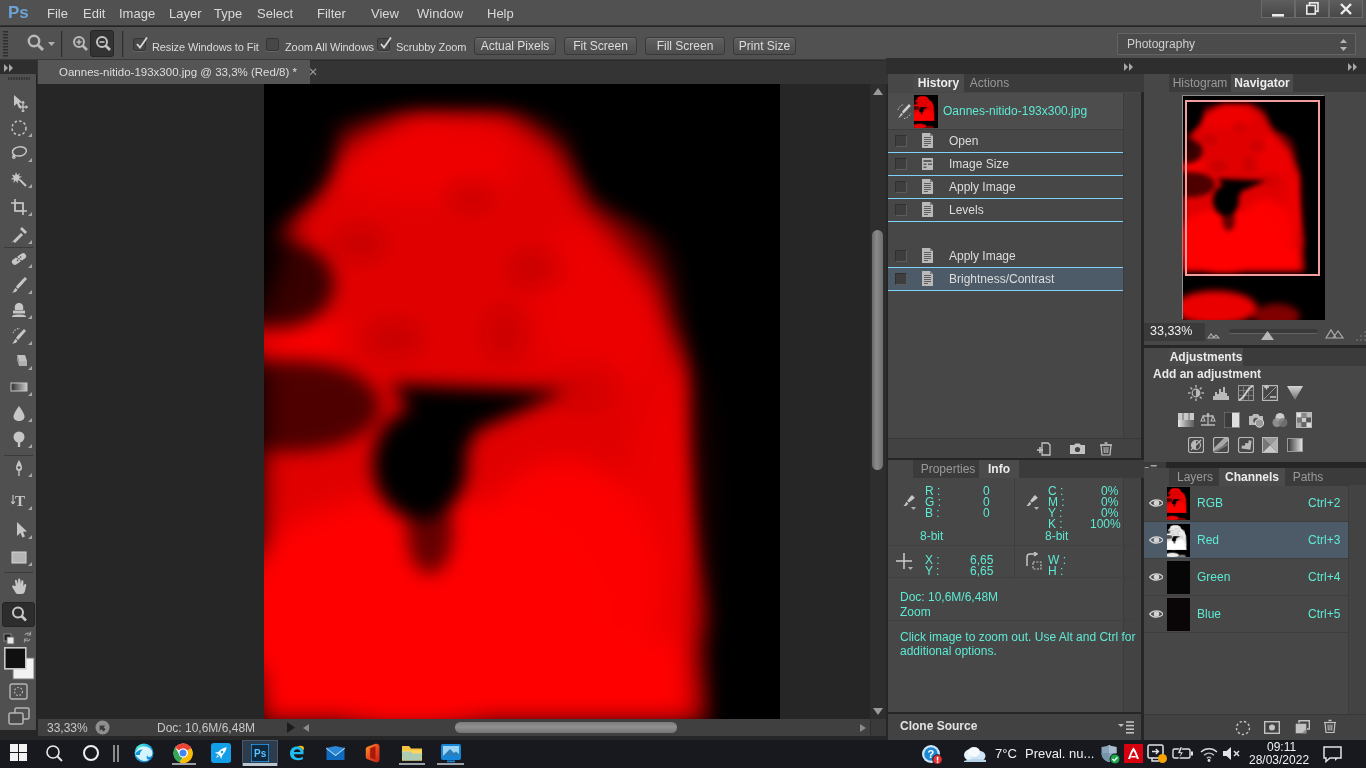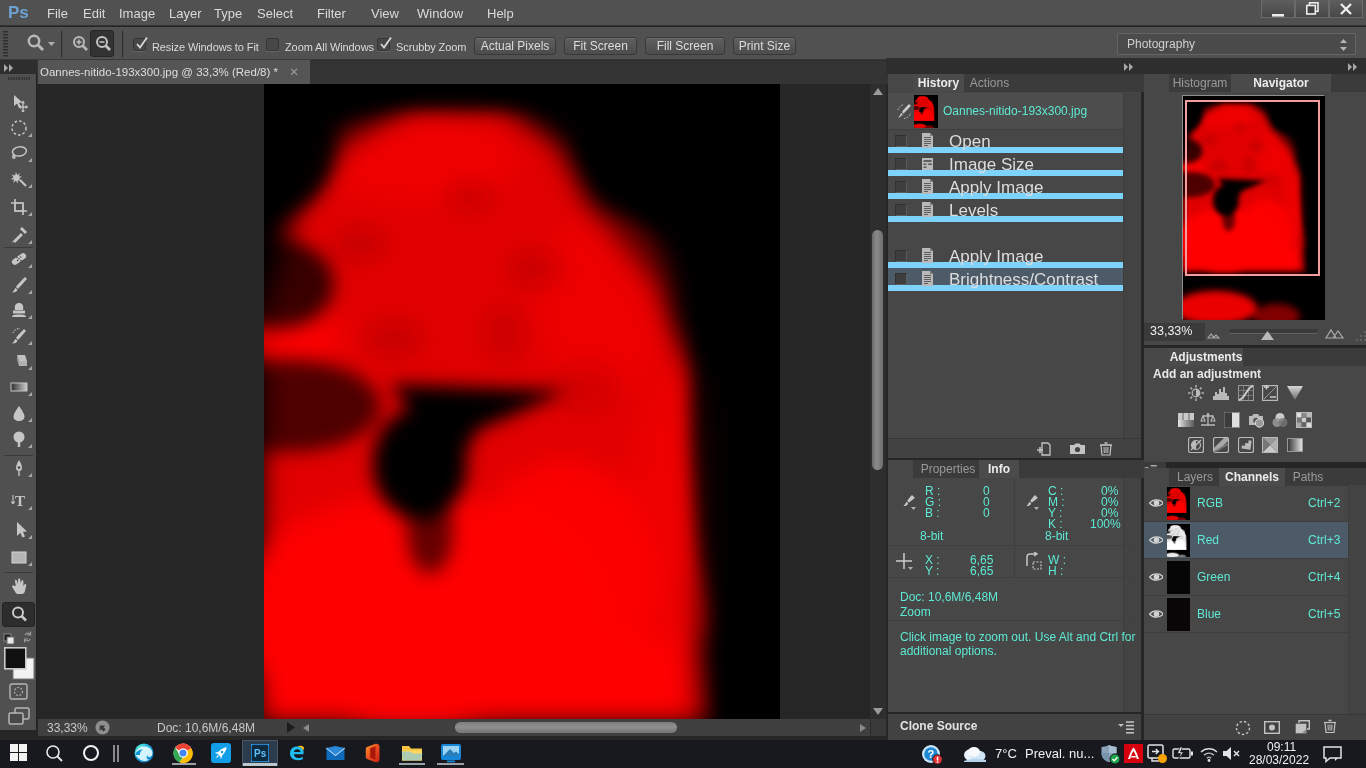--- a/index.html
+++ b/index.html
@@ -16,41 +16,41 @@
   .winbtn { position:absolute; top:0; height:18px; width:34px; background:linear-gradient(#5e5e5e,#484848); border:1px solid #6a6a6a; border-top:none; color:#e8e8e8; text-align:center; font-size:11px; font-weight:bold; line-height:17px;}
 
   
   #options { position:absolute; top:27px; left:0; width:1366px; height:33px; background:#515151; border-bottom:1px solid #393939; }
   .chk { position:absolute; top:11px; width:13px; height:13px; background:#474747; border:1px solid #353535; border-radius:2px; box-shadow:0 1px 0 #666; }
   .olbl { position:absolute; top:14px; font-size:11px; color:#dadada; white-space:nowrap; letter-spacing:-0.1px;}
   .obtn { position:absolute; top:10px; height:18px; background:linear-gradient(#5f5f5f,#4c4c4c); border:1px solid #393939; box-shadow:inset 0 1px 0 #6e6e6e; border-radius:3px; color:#dcdcdc; font-size:12px; text-align:center; line-height:16px; }
 
   
   #tabbar { position:absolute; top:60px; left:0; width:1366px; height:24px; background:#343434; border-top:1px solid #2c2c2c; }
-  #doctab { position:absolute; left:38px; top:60px; width:272px; height:24px; background:#555555; color:#dedede; font-size:11.5px; line-height:24px; padding-left:2px; white-space:nowrap; }
+  #doctab { position:absolute; left:38px; top:60px; width:272px; height:24px; background:#555555; color:#dedede; font-size:11.5px; line-height:24px; padding-left:21px; white-space:nowrap; }
 
   
   #toolbar { position:absolute; left:0; top:74px; width:37px; height:656px; background:#505050; border-right:1px solid #222222;}
   #toolhdr { position:absolute; left:0; top:60px; width:37px; height:14px; background:#2e2e2e; }
   .tool { position:absolute; left:10px; width:18px; height:18px; }
 
   
   #canvas { position:absolute; left:38px; top:84px; width:832px; height:635px; background:#262626; overflow:hidden; }
   #vscroll { position:absolute; left:870px; top:84px; width:16px; height:635px; background:#2e2e2e; }
   #statusbar { position:absolute; left:38px; top:719px; width:848px; height:17px; background:#404040; }
   #bottomgap { position:absolute; left:0px; top:730px; width:888px; height:10px; background:#262626; }
 
   
   #phdr { position:absolute; left:886px; top:58px; width:480px; height:16px; background:#2e2e2e; }
   .pcol { position:absolute; background:#474747;padding-left:25px; }
   .ptabs { position:absolute; height:18px; width:100%; background:#3b3b3b; }
   .ptab { position:absolute; top:0; height:18px; font-size:12px; line-height:18px; text-align:center; color:#999999; }
   .ptab.act { background:#4b4b4b; color:#ececec; font-weight:bold; }
   .pmenu { position:absolute; top:5px; width:16px; height:10px; }
-  .hrow { position:absolute; left:0; width:235px; height:23px; border-bottom:6px solid #7dd3fc; background:#474747; color:#dcdcdc; font-size:17px; line-height:23px; }
+  .hrow { position:absolute; left:0; width:235px; height:23px; border-bottom:1px solid #7dd3fc; background:#474747; color:#dcdcdc; font-size:12px; line-height:23px; }
   .sel { background:#4d5b68 !important; }
   .cbx { position:absolute; left:7px; top:5px; width:12px; height:12px; background:#3e3e3e; border-top:1px solid #313131; border-left:1px solid #313131; border-right:1px solid #5c5c5c; border-bottom:1px solid #5c5c5c; }
   .dicon { position:absolute; left:33px; top:3px; }
   .adji { width:16px; height:16px; }
   .fly { position:absolute; left:28px; width:0; height:0; border-left:4px solid transparent; border-bottom:4px solid #a8a8a8; }
 
   
   #taskbar { position:absolute; left:0; top:740px; width:1366px; height:28px; background:#17191e; }
   .tbtxt { color:#eef0f2; font-size:13px; position:absolute; white-space:nowrap; }
 </style>
@@ -566,21 +566,21 @@
 <div class="pcol" style="left:888px; top:714px; width:253px; height:26px; background:#424242;">
   <div class="abs txt" style="left:12px; top:5px; font-weight:bold; color:#e2e2e2;">Clone Source</div>
   <svg class="abs" style="left:230px; top:7px;" width="17" height="13" viewBox="0 0 17 13">
         <use href="#pmenuicon"></use>
       </svg>
 </div>
 
 <div class="pcol" id="navpanel" style="left:1144px; top:74px; width:222px; height:271px;">
   <div class="ptabs">
         <span class="ptab" style="left:0px; width:62px;">Histogram</span>
-        <span class="ptab act" style="left:62px; width:100px;">Navigator</span>
+        <span class="ptab act" style="left:62px; width:62px;">Navigator</span>
         <svg class="pmenu" style="left:201px;" width="17" height="13" viewBox="0 0 17 13">
           <use href="#pmenuicon"></use>
         </svg>
       </div>
   <div class="abs" style="left:38px; top:21px; width:142px; height:224px; color:#ff0400; background:#000; border:1px solid #8e8e8e;">
     <svg width="142" height="224" viewBox="0 0 516 814">
           <use href="#blobimg"></use>
         </svg>
     <div class="abs" style="left:2px; top:4px; width:135px; height:176px; border:2px solid #f49d9d;"></div>
   </div>

